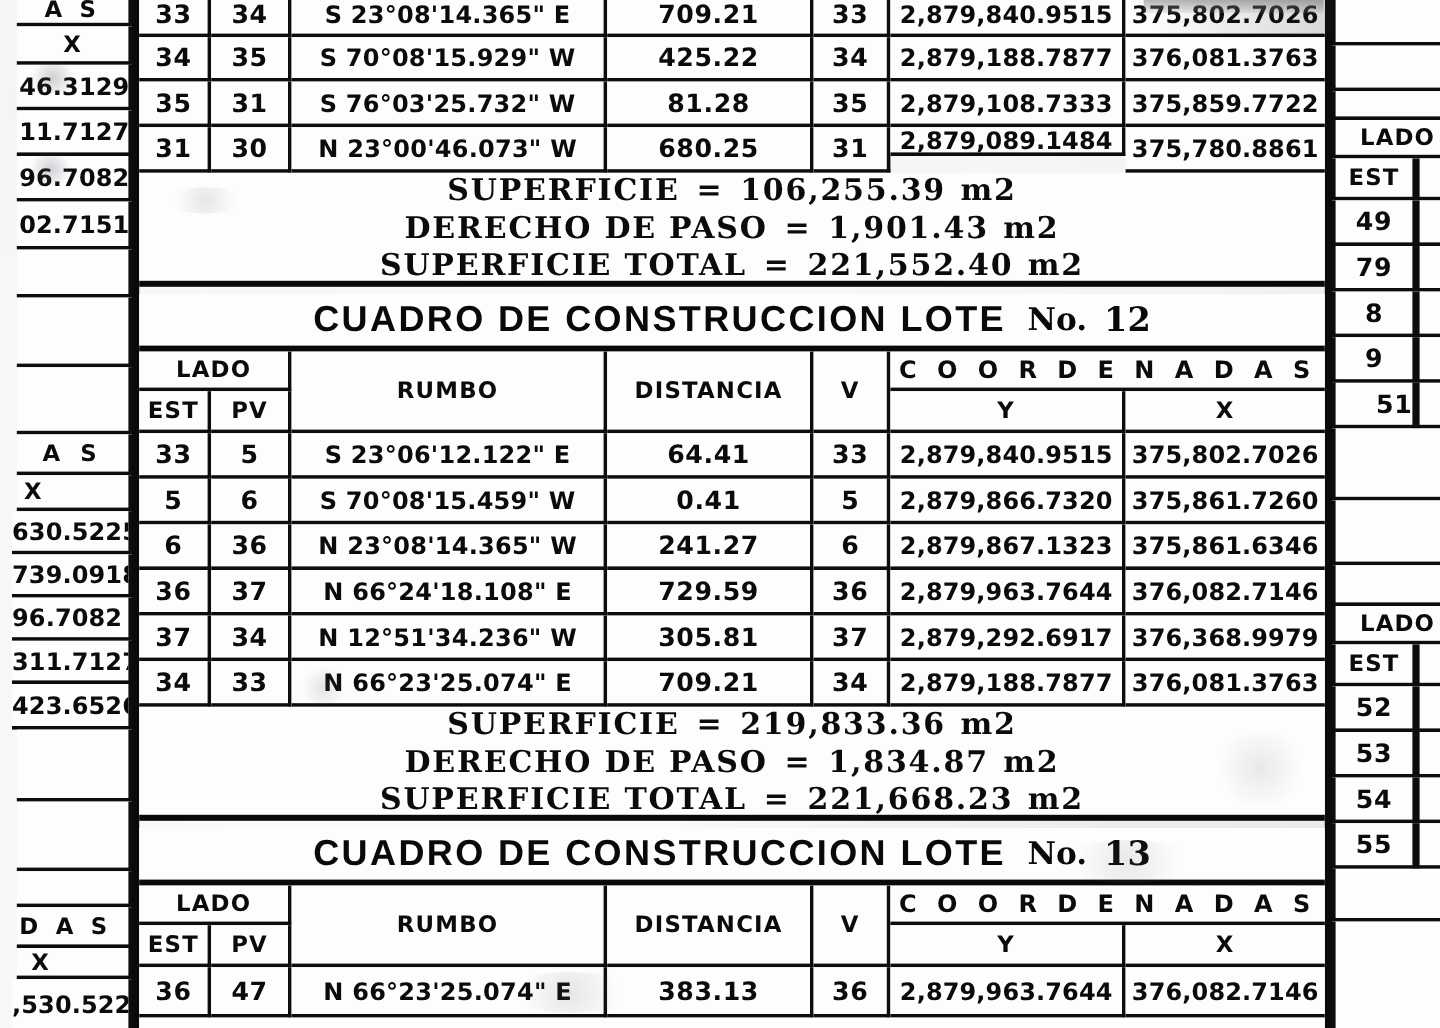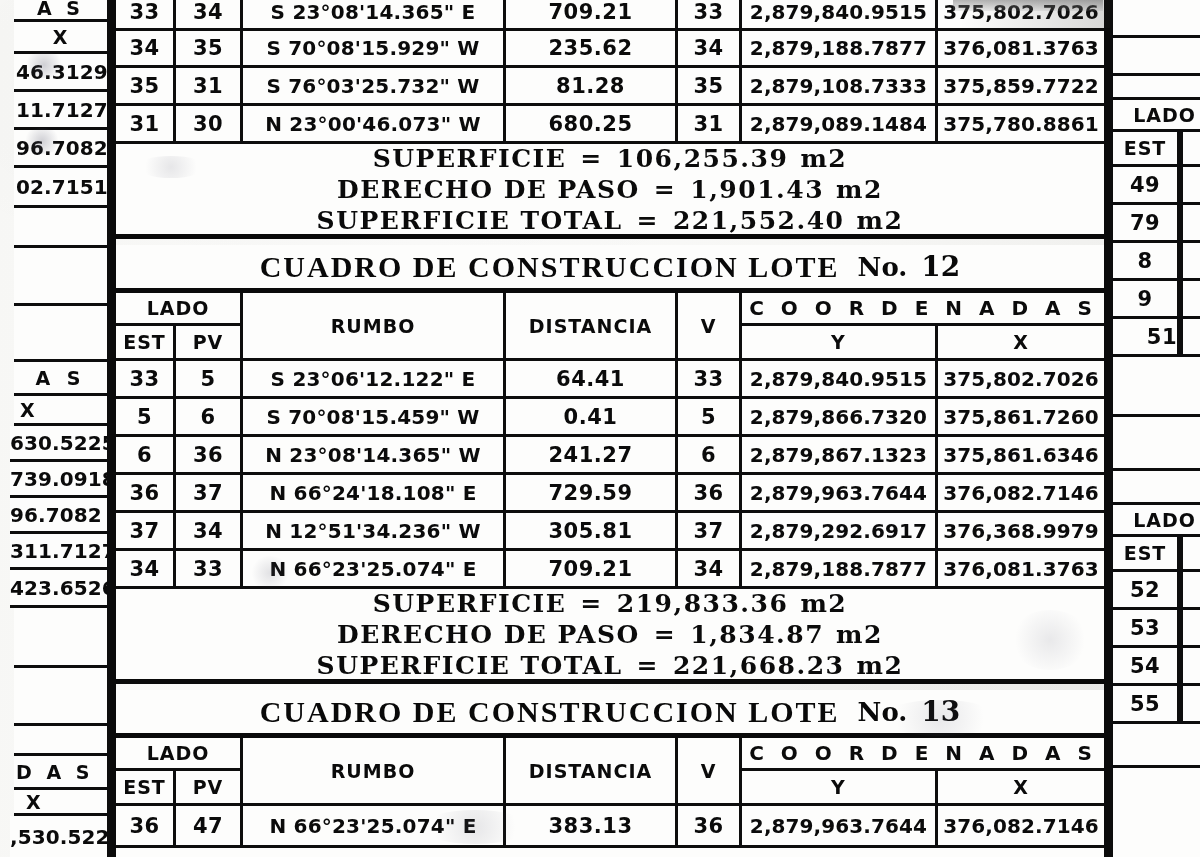--- a/index.html
+++ b/index.html
@@ -46,21 +46,21 @@
   .b-l { border-left: 3px solid #0d0d0d; }
   .b-r { border-right: 3px solid #0d0d0d; }
   .b-b { border-bottom: 3px solid #0d0d0d; }
   .bw-b { border-bottom: 5px solid #0a0a0a; }
 
   .num  { font-weight: 700; font-size: 21px; letter-spacing: .5px; }
   .rumbo{ font-weight: 700; font-size: 20px; letter-spacing: .2px; }
   .coord{ font-weight: 700; font-size: 20px; letter-spacing: .1px; }
   .hdr  { font-weight: 700; font-size: 19px; letter-spacing: 1px; }
   .hdr-sp { font-weight: 700; font-size: 20px; letter-spacing: 5px; }
-  .title{ font-weight: 700; font-size: 30px; letter-spacing: 2px; font-family: Liberation Serif, serif; }
+  .title{ font-weight: 700; font-size: 30px; letter-spacing: 2px; font-family: Liberation Sans, sans-serif; }
   .sumtxt { font-weight: 700; font-size: 25px; letter-spacing: 1.5px; font-family: "DejaVu Serif", serif; }
 
   .sum-wrap {
     position: absolute;
     box-sizing: border-box;
     background: #fdfdfc;
     display: flex;
     flex-direction: column;
     align-items: center;
     justify-content: center;
@@ -214,21 +214,21 @@
     <div class="cell b-b b-r" style="left:116px;top:31px;width:60px;height:37px;">
         <span class="num">34</span>
       </div>
     <div class="cell b-b b-r" style="left:176px;top:31px;width:67px;height:37px;">
         <span class="num">35</span>
       </div>
     <div class="cell b-b b-r" style="left:243px;top:31px;width:263px;height:37px;">
         <span class="rumbo">S 70°08'15.929" W</span>
       </div>
     <div class="cell b-b b-r" style="left:506px;top:31px;width:172px;height:37px;">
-        <span class="num">235.62</span>
+        <span class="num">425.22</span>
       </div>
     <div class="cell b-b b-r" style="left:678px;top:31px;width:64px;height:37px;">
         <span class="num">34</span>
       </div>
     <div class="cell b-b b-r" style="left:742px;top:31px;width:196px;height:37px;">
         <span class="coord">2,879,188.7877</span>
       </div>
     <div class="cell b-b" style="left:938px;top:31px;width:166px;height:37px;">
         <span class="coord">376,081.3763</span>
       </div>
@@ -263,21 +263,21 @@
       </div>
     <div class="cell b-b b-r" style="left:243px;top:106px;width:263px;height:38px;">
         <span class="rumbo">N 23°00'46.073" W</span>
       </div>
     <div class="cell b-b b-r" style="left:506px;top:106px;width:172px;height:38px;">
         <span class="num">680.25</span>
       </div>
     <div class="cell b-b b-r" style="left:678px;top:106px;width:64px;height:38px;">
         <span class="num">31</span>
       </div>
-    <div class="cell b-b b-r" style="left:742px;top:106px;width:196px;height:38px;">
+    <div class="cell b-b b-r" style="left:742px;top:106px;width:196px;height:24px;">
         <span class="coord">2,879,089.1484</span>
       </div>
     <div class="cell b-b" style="left:938px;top:106px;width:166px;height:38px;">
         <span class="coord">375,780.8861</span>
       </div>
 
     <div class="sum-wrap bw-b" style="left:116px;top:144px;width:988px;height:95px;">
       <div class="sum-line">
         <span class="sumtxt lbl">SUPERFICIE</span>
         <span class="sumtxt eq">=</span>

